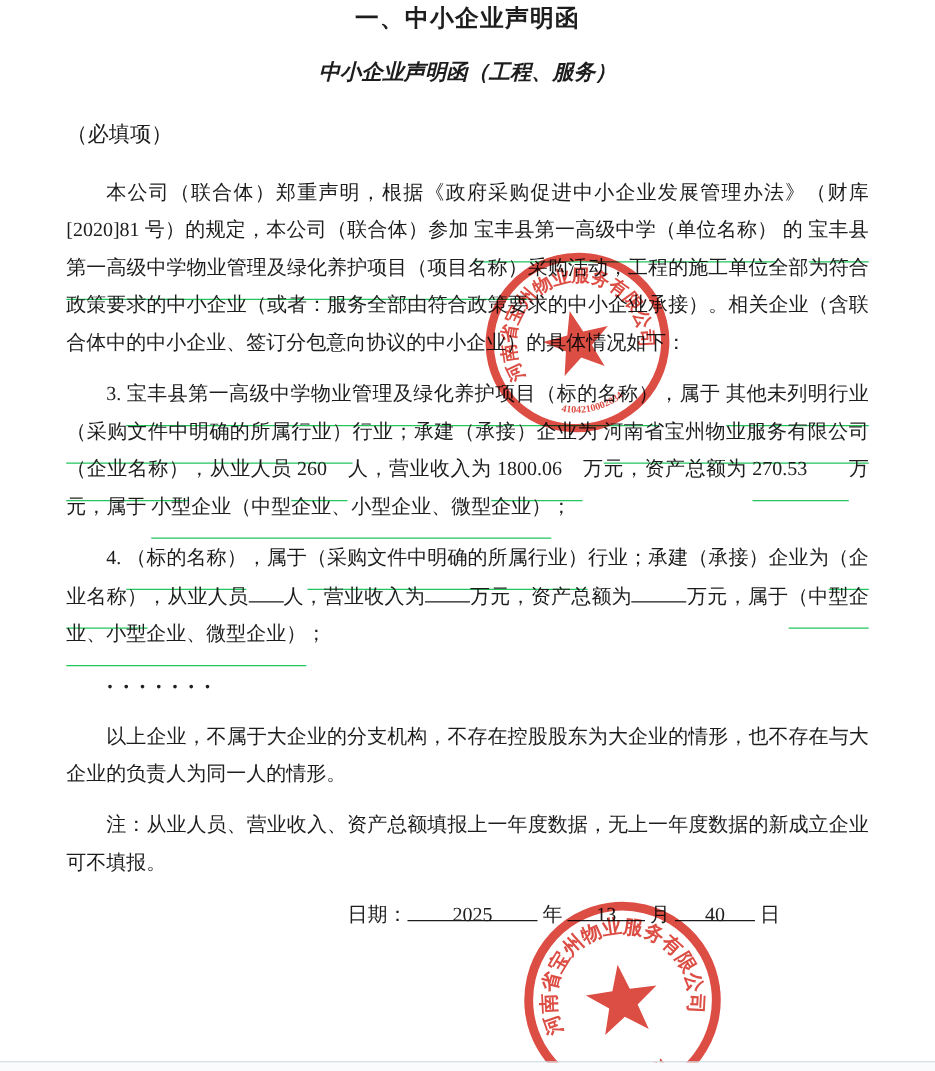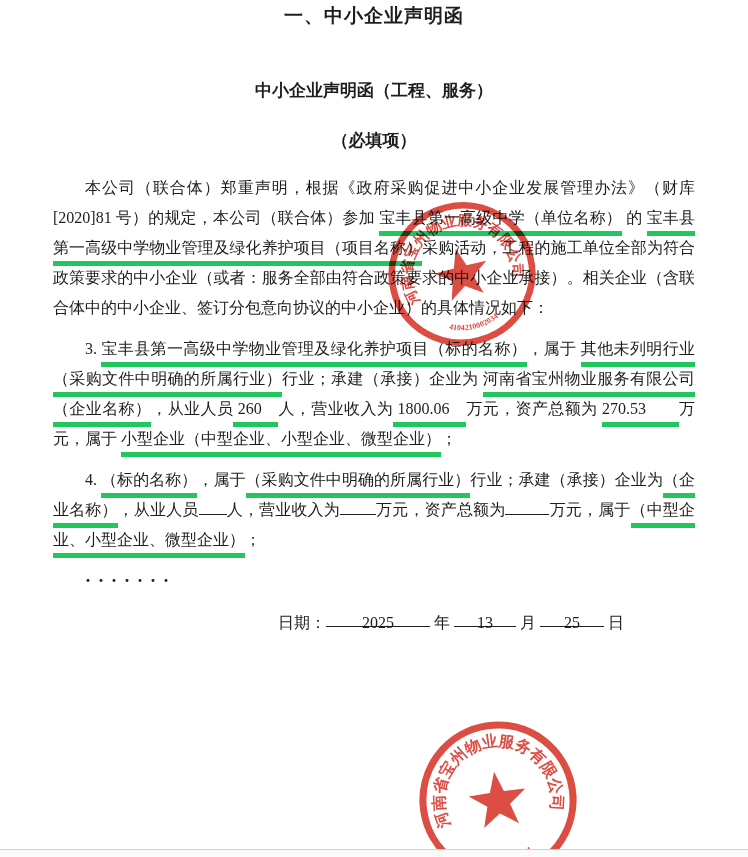--- a/index.html
+++ b/index.html
@@ -3,28 +3,28 @@
 <meta charset="utf-8">
 <style>
   html,body{margin:0;padding:0;}
   body{
     width:748px;height:857px;position:relative;overflow:hidden;
     background:#ffffff;color:#1d1d1d;
     font-family:"Liberation Serif","DejaVu Serif",serif;
   }
   #doc{position:absolute;left:53px;top:2px;width:642px;}
   p{margin:0;}
-  .p-h1{font-size:19px;font-weight:bold;text-align:center;line-height:28px;margin-bottom:48px;letter-spacing:1px;}
-  .p-h2{font-size:17px;font-weight:bold;text-align:center;line-height:26px;margin-bottom:24px;}
-  .p-h3{font-size:17px;font-weight:bold;text-align:center;line-height:26px;margin-bottom:19px;}
+  .p-h1{font-size:19px;font-weight:bold;text-align:center;line-height:28px;margin-bottom:15px;letter-spacing:1px;}
+  .p-h2{font-size:17px;font-weight:bold;text-align:center;line-height:26px;margin-bottom:24px;font-style:italic;}
+  .p-h3{font-size:17px;font-weight:normal;line-height:26px;margin-bottom:19px;}
   .p-body{font-size:16px;line-height:30px;text-align:justify;text-justify:inter-character;margin-bottom:11px;}
   .p-dots{font-size:18px;font-weight:bold;letter-spacing:7px;line-height:30px;margin-bottom:11px;}
   .p-sig{font-size:16px;line-height:32px;padding-left:225px;margin-bottom:2px;white-space:nowrap;}
   .indent{text-indent:32px;}
-  .u{border-bottom:5px solid #22c55e;padding-bottom:5px;}
+  .u{border-bottom:1px solid #22c55e;padding-bottom:16px;}
   .blank{
     display:inline-block;text-align:center;border-bottom:1px solid #1d1d1d;
     height:19px;vertical-align:baseline;padding-bottom:0;
   }
   .seal{position:absolute;mix-blend-mode:multiply;opacity:.88;pointer-events:none;}
   .seal svg{display:block;width:100%;height:100%;}
   .seal-1{left:388px;top:202px;width:148px;height:144px;transform:rotate(-14deg);}
   .seal-2{left:419px;top:721px;width:158px;height:158px;transform:rotate(-8deg);}
   .page-edge-line{position:absolute;left:0;top:849px;width:748px;height:1px;}
   .page-edge-below{position:absolute;left:0;top:850px;width:748px;height:7px;background:#fafbfd;}
@@ -33,21 +33,23 @@
 <body>
 
 <div id="doc">
     <p class="p-h1"><span>一、中小企业声明函</span></p>
     <p class="p-h2"><span>中小企业声明函（工程、服务）</span></p>
     <p class="p-h3"><span>（必填项）</span></p>
     <p class="p-body indent"><span>本公司（联合体）郑重声明，根据《政府采购促进中小企业发展管理办法》（财库[2020]81 号）的规定，本公司（联合体）参加 </span><span class="u">宝丰县第一高级中学（单位名称）</span><span> 的 </span><span class="u">宝丰县第一高级中学物业管理及绿化养护项目（项目名称）</span><span>采购活动，工程的施工单位全部为符合政策要求的中小企业（或者：服务全部由符合政策要求的中小企业承接）。相关企业（含联合体中的中小企业、签订分包意向协议的中小企业）的具体情况如下：</span></p>
     <p class="p-body indent"><span>3.  </span><span class="u">宝丰县第一高级中学物业管理及绿化养护项目（标的名称）</span><span>，属于 </span><span class="u">其他未列明行业（采购文件中明确的所属行业）</span><span>行业；承建（承接）企业为 </span><span class="u">河南省宝州物业服务有限公司 （企业名称）</span><span>，从业人员</span><span class="u"> 260　</span><span>人，营业收入为</span><span class="u"> 1800.06　</span><span>万元，资产总额为 </span><span class="u">270.53　　</span><span>万元，属于 </span><span class="u">小型企业（中型企业、小型企业、微型企业）</span><span>；</span></p>
     <p class="p-body indent"><span>4. </span><span class="u">（标的名称）</span><span>，属于</span><span class="u">（采购文件中明确的所属行业）</span><span>行业；承建（承接）企业为</span><span class="u">（企业名称）</span><span>，从业人员</span><span class="u blank" style="min-width: 28px;"></span><span>人，营业收入为</span><span class="u blank" style="min-width: 36px;"></span><span>万元，资产总额为</span><span class="u blank" style="min-width: 44px;"></span><span>万元，属于</span><span class="u">（中型企业、小型企业、微型企业）</span><span>；</span></p>
     <p class="p-dots indent"><span>·······</span></p>
-    <p class="p-sig"><span>日期：</span><span class="u blank" style="min-width: 104px;">2025</span><span> 年 </span><span class="u blank" style="min-width: 62px;">13</span><span> 月 </span><span class="u blank" style="min-width: 64px;">25</span><span> 日</span></p>
+    <p class="p-body indent"><span>以上企业，不属于大企业的分支机构，不存在控股股东为大企业的情形，也不存在与大企业的负责人为同一人的情形。</span></p>
+    <p class="p-body indent"><span>注：从业人员、营业收入、资产总额填报上一年度数据，无上一年度数据的新成立企业可不填报。</span></p>
+    <p class="p-sig"><span>日期：</span><span class="u blank" style="min-width: 104px;">2025</span><span> 年 </span><span class="u blank" style="min-width: 62px;">13</span><span> 月 </span><span class="u blank" style="min-width: 64px;">40</span><span> 日</span></p>
   </div>
 
 <div class="seal seal-1">
     <svg viewBox="0 0 200 200" preserveAspectRatio="none">
       <defs>
         <path id="arcT0" d="M 36.1 123.3 A 68 68 0 1 1 163.9 123.3" fill="none"></path>
         <path id="arcB0" d="M 55.3 163.9 A 78 78 0 0 0 144.7 163.9" fill="none"></path>
       </defs>
       <circle cx="100" cy="100" r="95" fill="none" stroke="#d7342a" stroke-width="9"></circle>
       <polygon fill="#d7342a" points="100,64 108.9,89.7 136.1,90.3 114.5,106.7 122.3,132.7 100,117.2 77.7,132.7 85.5,106.7 63.9,90.3 91.1,89.7"></polygon>

